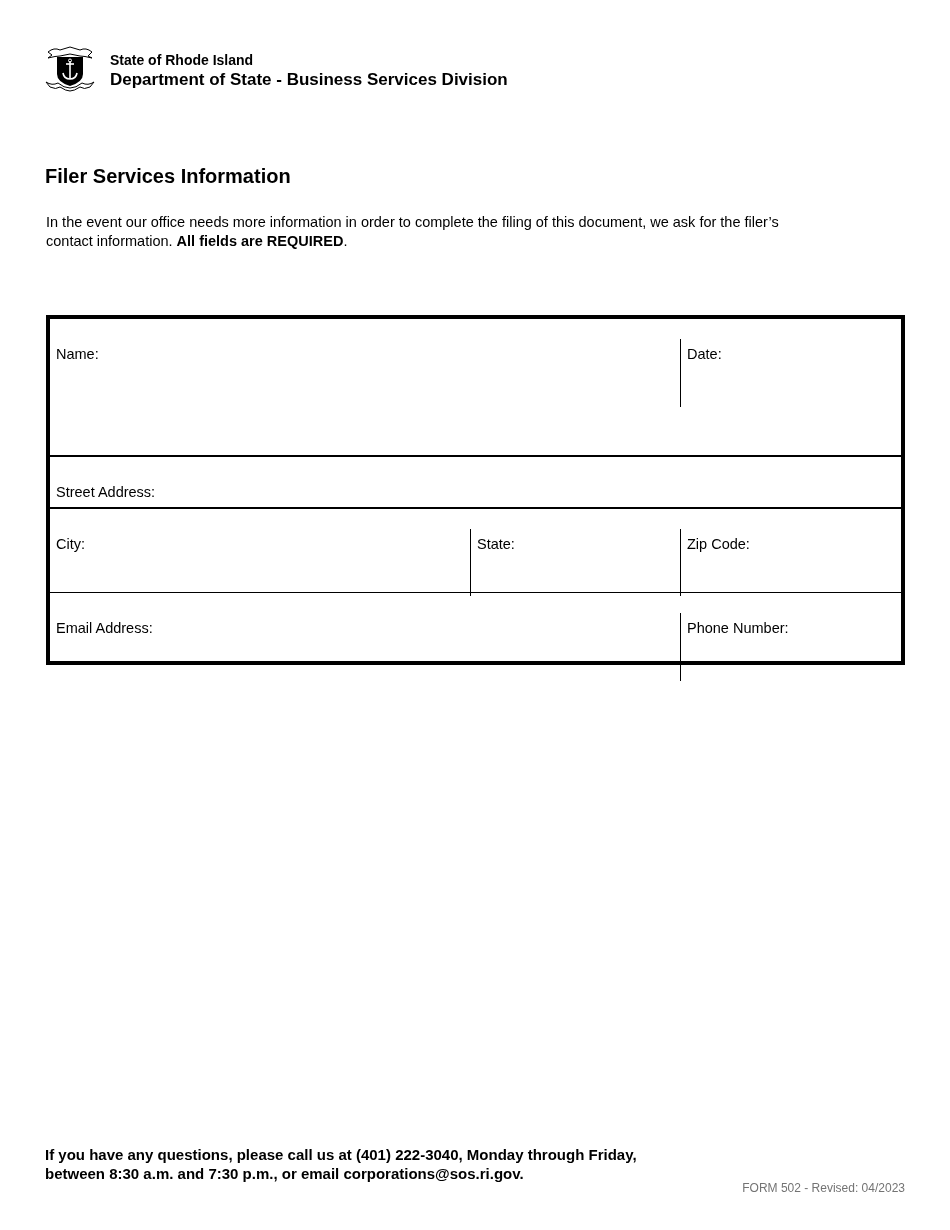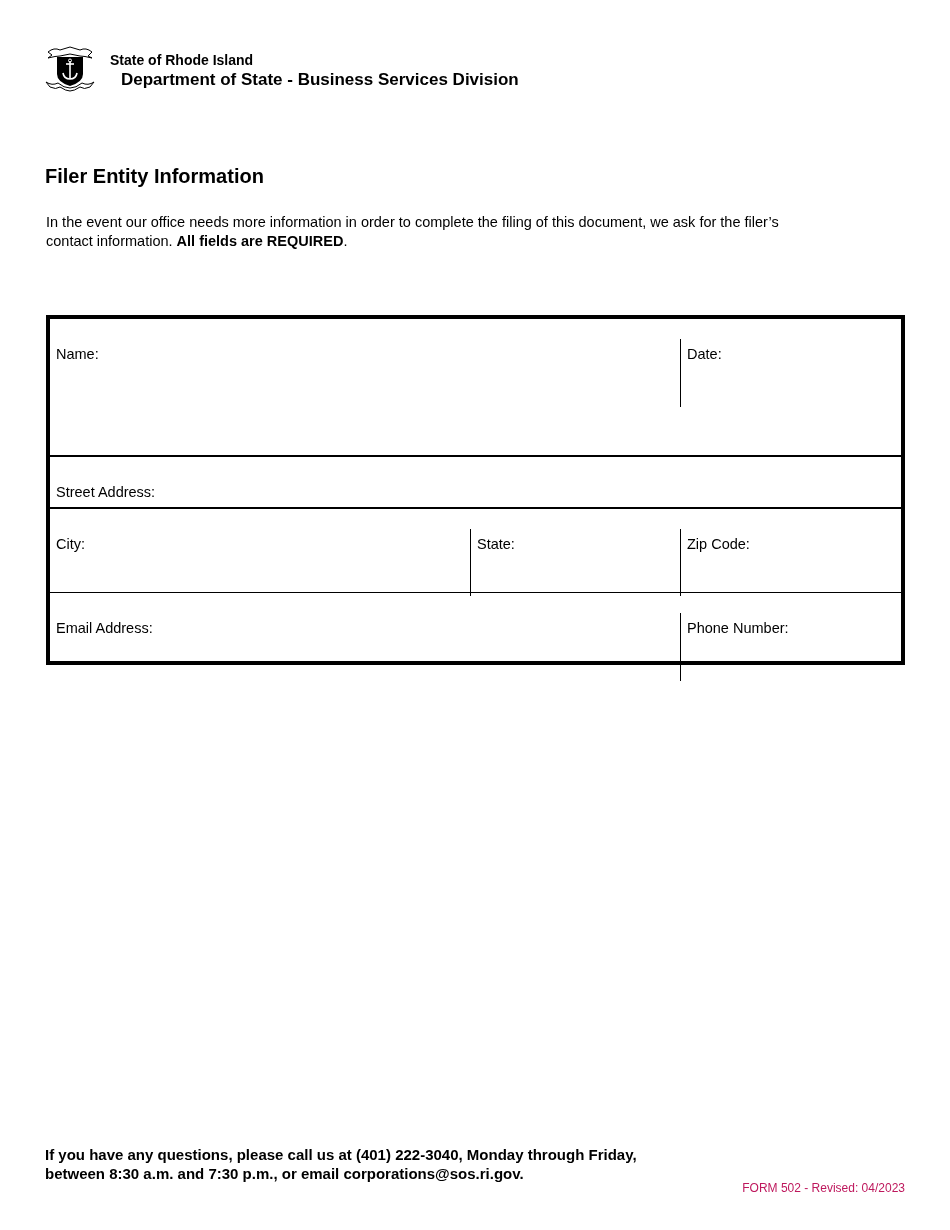--- a/index.html
+++ b/index.html
@@ -10,21 +10,21 @@
       color: #000000;
       overflow: hidden;
     }
     .header {
       position: absolute; left: 44px; top: 44px;
       display: flex; align-items: center;
     }
     .seal { width: 52px; height: 48px; margin-right: 14px; }
     .header-text { display: flex; flex-direction: column; }
     .state-name { font-size: 14px; font-weight: bold; line-height: 17px; margin-top: 6px; }
-    .dept-name { font-size: 17px; font-weight: bold; line-height: 21px; margin-left: 11px; }
+    .dept-name { font-size: 17px; font-weight: bold; line-height: 21px; }
 
     .page-title {
       position: absolute; left: 45px; top: 165px;
       font-size: 20px; font-weight: bold;
     }
     .intro {
       position: absolute; left: 46px; top: 213px; width: 780px;
       font-size: 14.5px; line-height: 19px;
     }
     .intro b { font-weight: bold; }
@@ -52,21 +52,21 @@
       font-family: "Liberation Sans", sans-serif; font-size: 14px;
       outline: none;
     }
 
     .footer-note {
       position: absolute; left: 45px; top: 1145px;
       font-size: 15px; font-weight: bold; line-height: 19px;
     }
     .form-id {
       position: absolute; right: 45px; top: 1181px;
-      font-size: 12px; color: #be185d;
+      font-size: 12px; color: #737373;
     }
   </style>
 </head>
 <body>
 
 <div class="header">
   <svg class="seal" viewBox="0 0 52 48">
 
     <path d="M4 8 Q10 3 16 6 L26 3 L36 6 Q42 3 48 8 L44 12 L48 14 Q40 12 36 12 L26 10 L16 12 Q12 12 4 14 L8 11 Z" fill="#fff" stroke="#000" stroke-width="1"></path>
 
@@ -80,21 +80,21 @@
     <circle cx="26" cy="16.5" r="1.5" fill="none" stroke="#fff" stroke-width="1"></circle>
 
     <path d="M2 38 Q8 42 14 39 Q20 44 26 44 Q32 44 38 39 Q44 42 50 38 L46 43 Q40 46 36 43 Q30 47 26 47 Q22 47 16 43 Q12 46 6 43 Z" fill="#fff" stroke="#000" stroke-width="1"></path>
   </svg>
   <div class="header-text">
     <span class="state-name">State of Rhode Island</span>
     <span class="dept-name">Department of State - Business Services Division</span>
   </div>
 </div>
 
-<h1 class="page-title">Filer Entity Information</h1>
+<h1 class="page-title">Filer Services Information</h1>
 
 <p class="intro">
   <span>In the event our office needs more information in order to complete the filing of this document, we ask for the filer’s contact information.</span>
   <b>All fields are REQUIRED</b><span>.</span>
 </p>
 
 <div class="form-table">
 
   <div class="row" style="top:0; height:68px;">
     <div class="cell" style="width:630px;">

